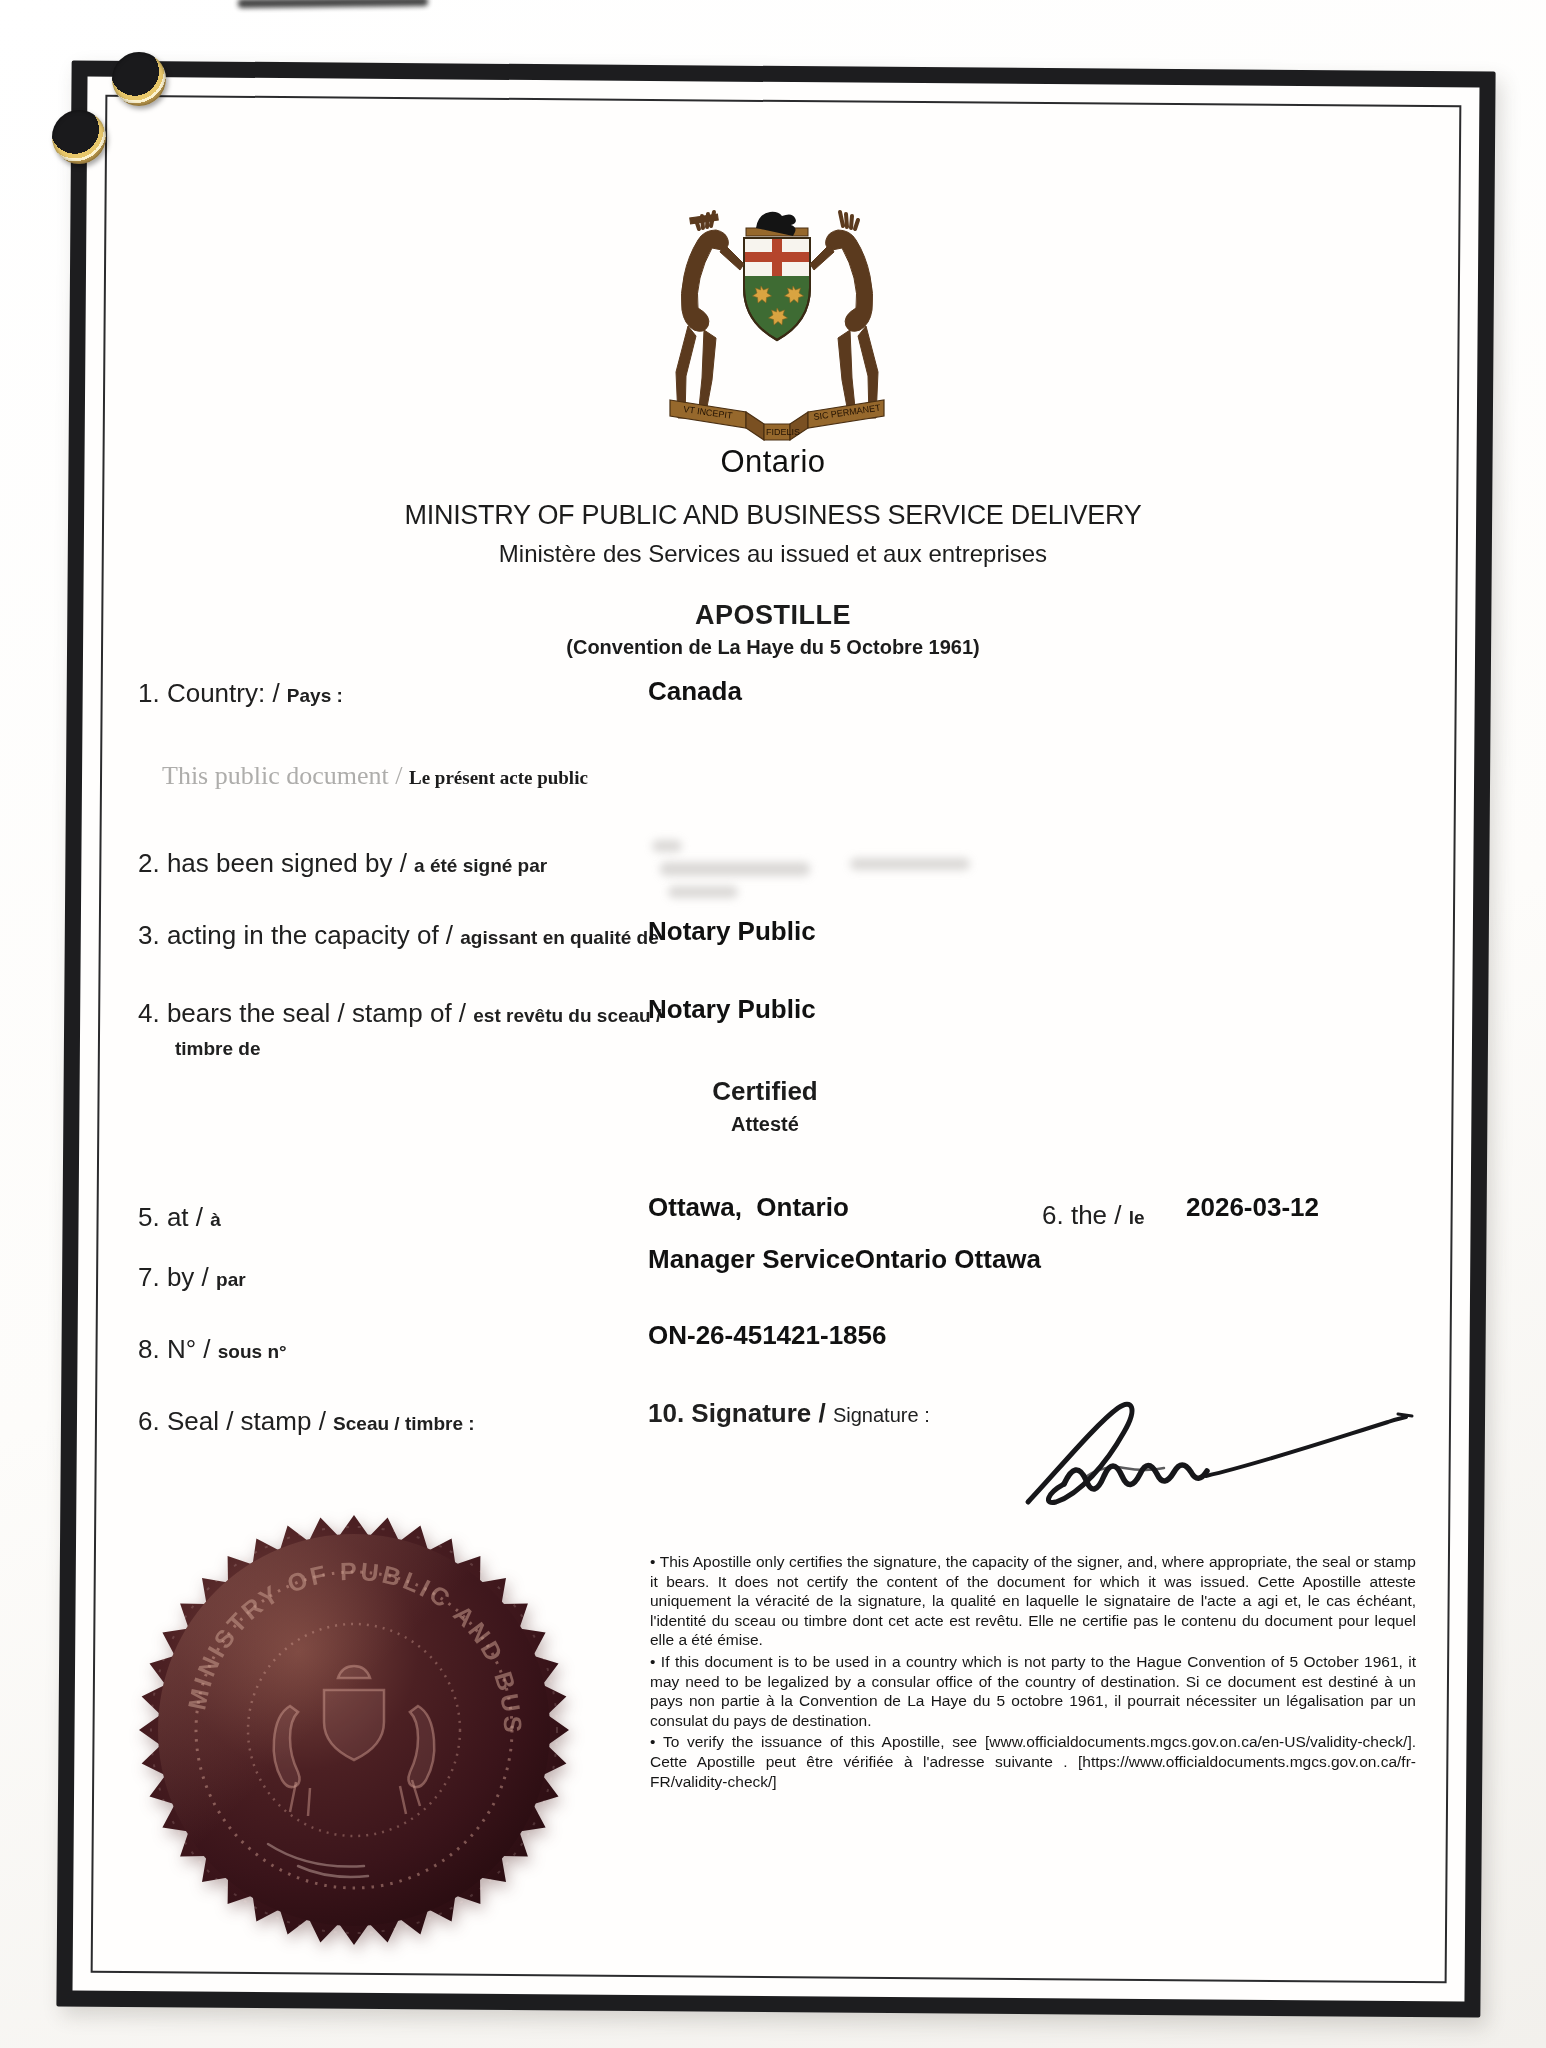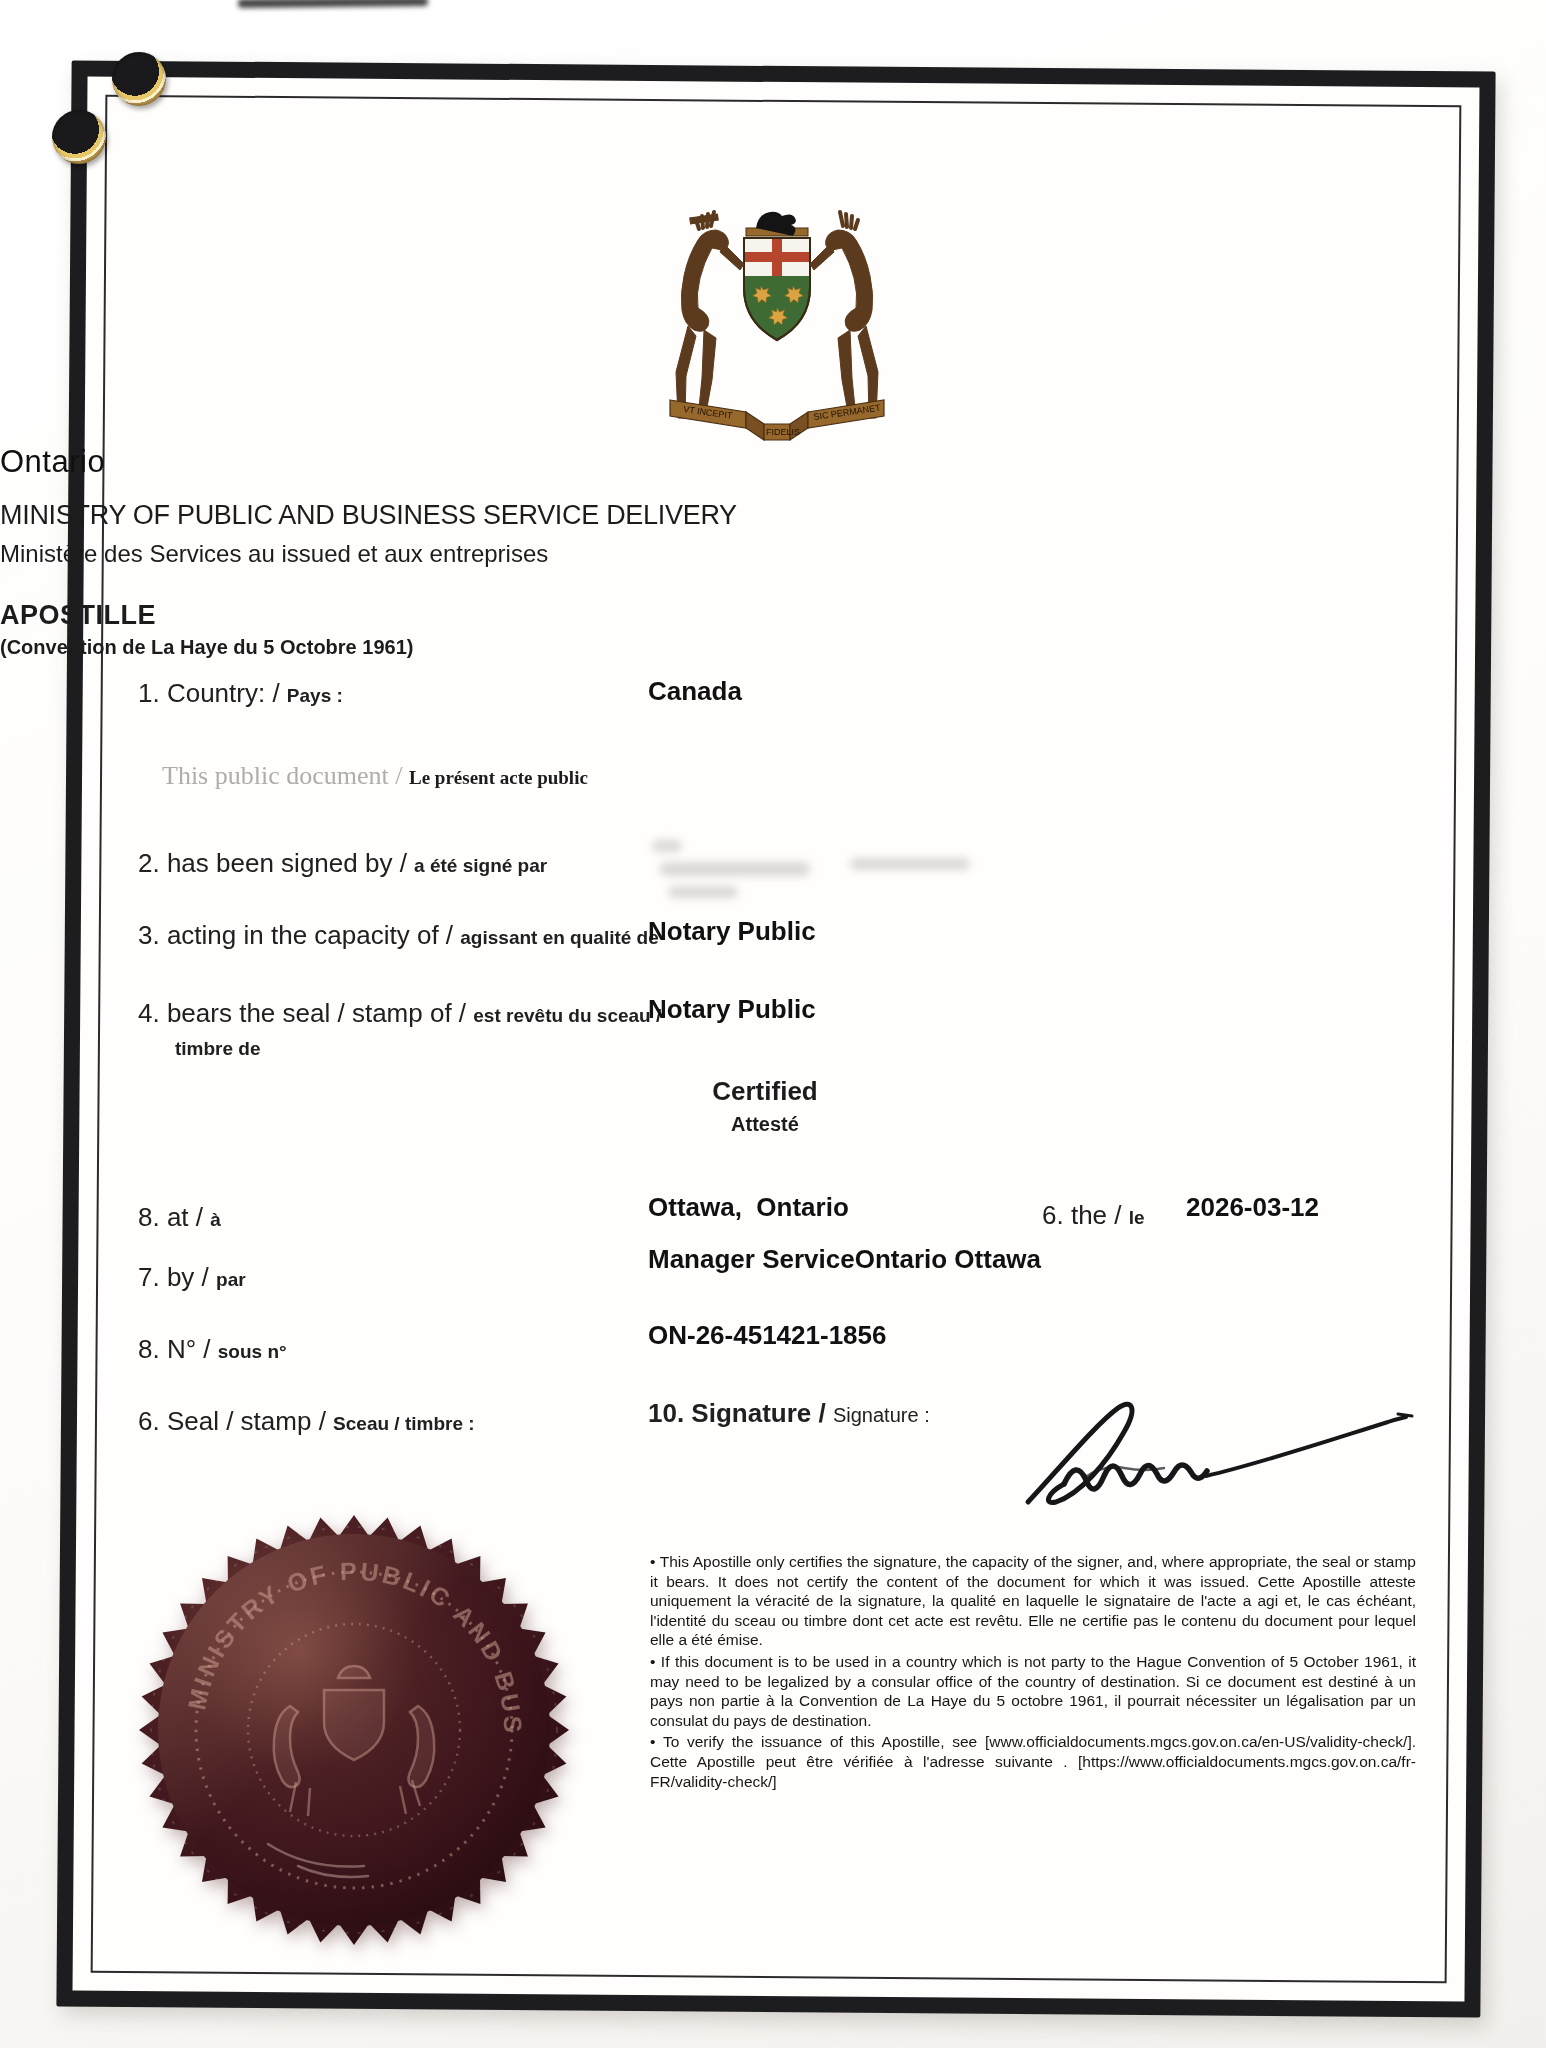--- a/index.html
+++ b/index.html
@@ -34,21 +34,21 @@
     box-shadow:2px 3px 5px rgba(0,0,0,.35), inset 0 0 4px rgba(0,0,0,.5);
   }
   .g1{left:112px;top:52px;}
   .g2{left:52px;top:110px;}
   .smudge-top{
     position:absolute;left:238px;top:-2px;width:190px;height:9px;
     background:#222;filter:blur(2.5px);opacity:.85;transform:rotate(-.6deg);
     border-radius:4px;
   }
   
-  .center-line{left:0;width:1546px;text-align:left;}
+  .center-line{left:0;width:1546px;text-align:center;}
   .wordmark{top:444px;font-size:31px;letter-spacing:.5px;color:#101010;}
   .min-en{top:500px;font-size:27px;letter-spacing:-.3px;}
   .min-fr{top:540px;font-size:24px;}
   .apostille{top:600px;font-size:27px;font-weight:700;letter-spacing:.5px;}
   .convention{top:636px;font-size:20px;font-weight:700;}
   
   .item{font-size:26px;line-height:31px;color:#202020;padding-left:37px;text-indent:-37px;}
   .item .fr{font-size:19px;font-weight:700;}
   .item.bold-en .en{font-weight:700;}
   .value{font-size:26px;font-weight:700;color:#111;white-space:pre-wrap;}
@@ -159,21 +159,21 @@
     <span class="en">4. bears the seal / stamp of / </span><span class="fr">est revêtu du sceau / timbre de</span>
   </div>
   <div class="abs value" style="left:648px;top:994px;">Notary Public</div>
 
   <div class="abs certified-block">
     <div class="certified-en">Certified</div>
     <div class="certified-fr">Attesté</div>
   </div>
 
   <div class="abs item" style="left:138px;top:1202px;width:300px;">
-    <span class="en">8. at / </span><span class="fr">à</span>
+    <span class="en">5. at / </span><span class="fr">à</span>
   </div>
   <div class="abs value" style="left:648px;top:1192px;">Ottawa,  Ontario</div>
   <div class="abs item" style="left:1042px;top:1200px;width:160px;">
     <span class="en">6. the / </span><span class="fr">le</span>
   </div>
   <div class="abs value" style="left:1186px;top:1192px;">2026-03-12</div>
 
   <div class="abs item" style="left:138px;top:1262px;width:300px;">
     <span class="en">7. by / </span><span class="fr">par</span>
   </div>

